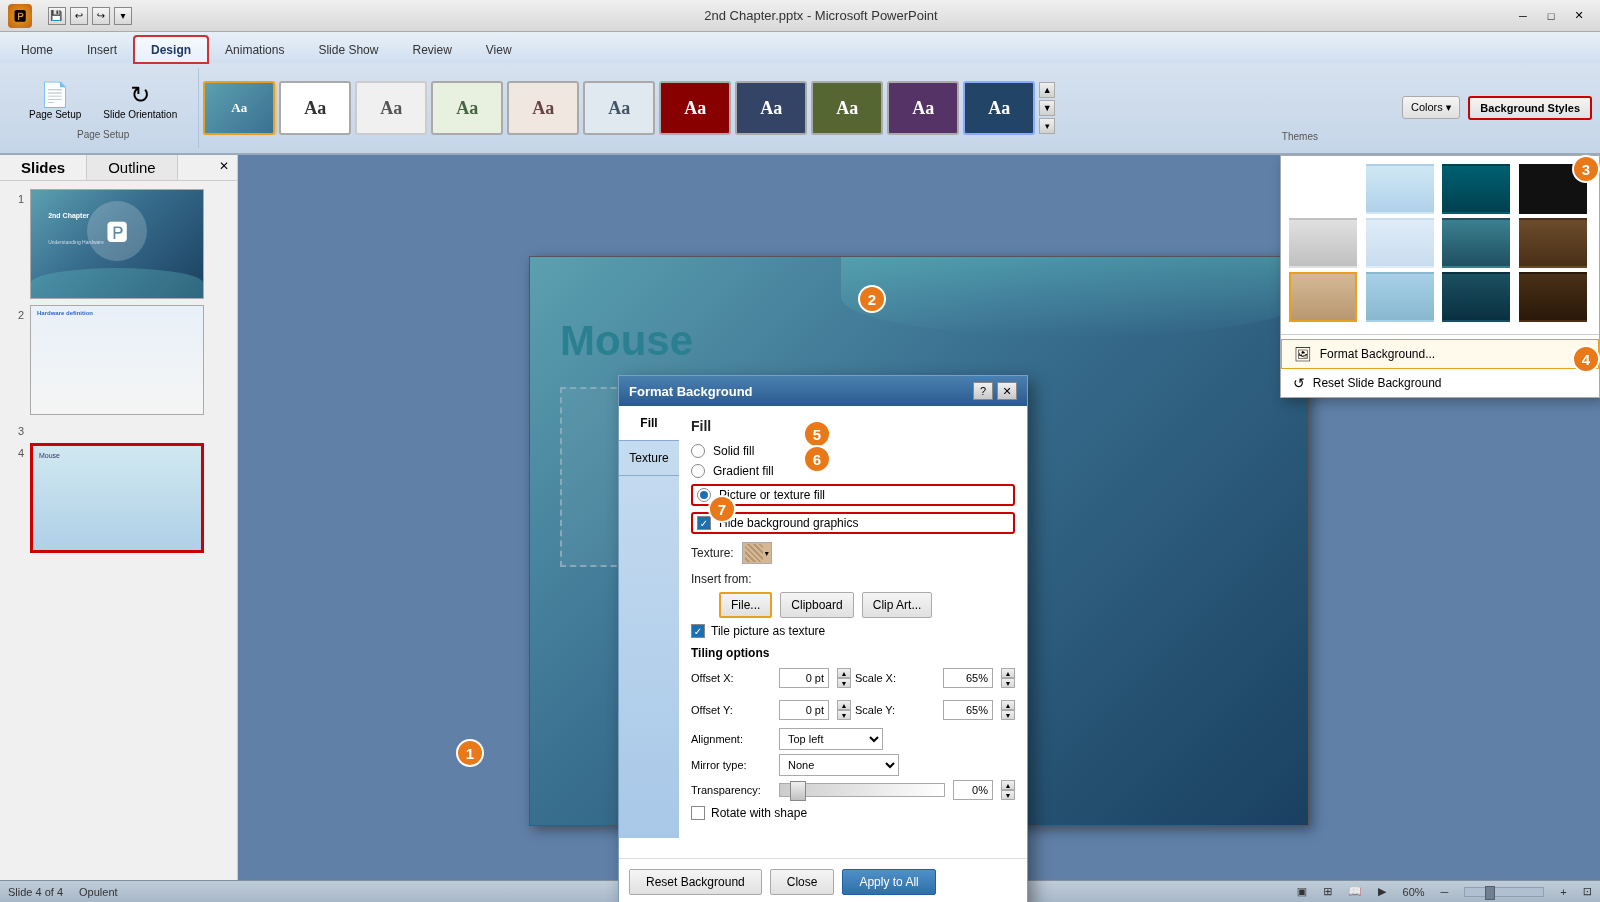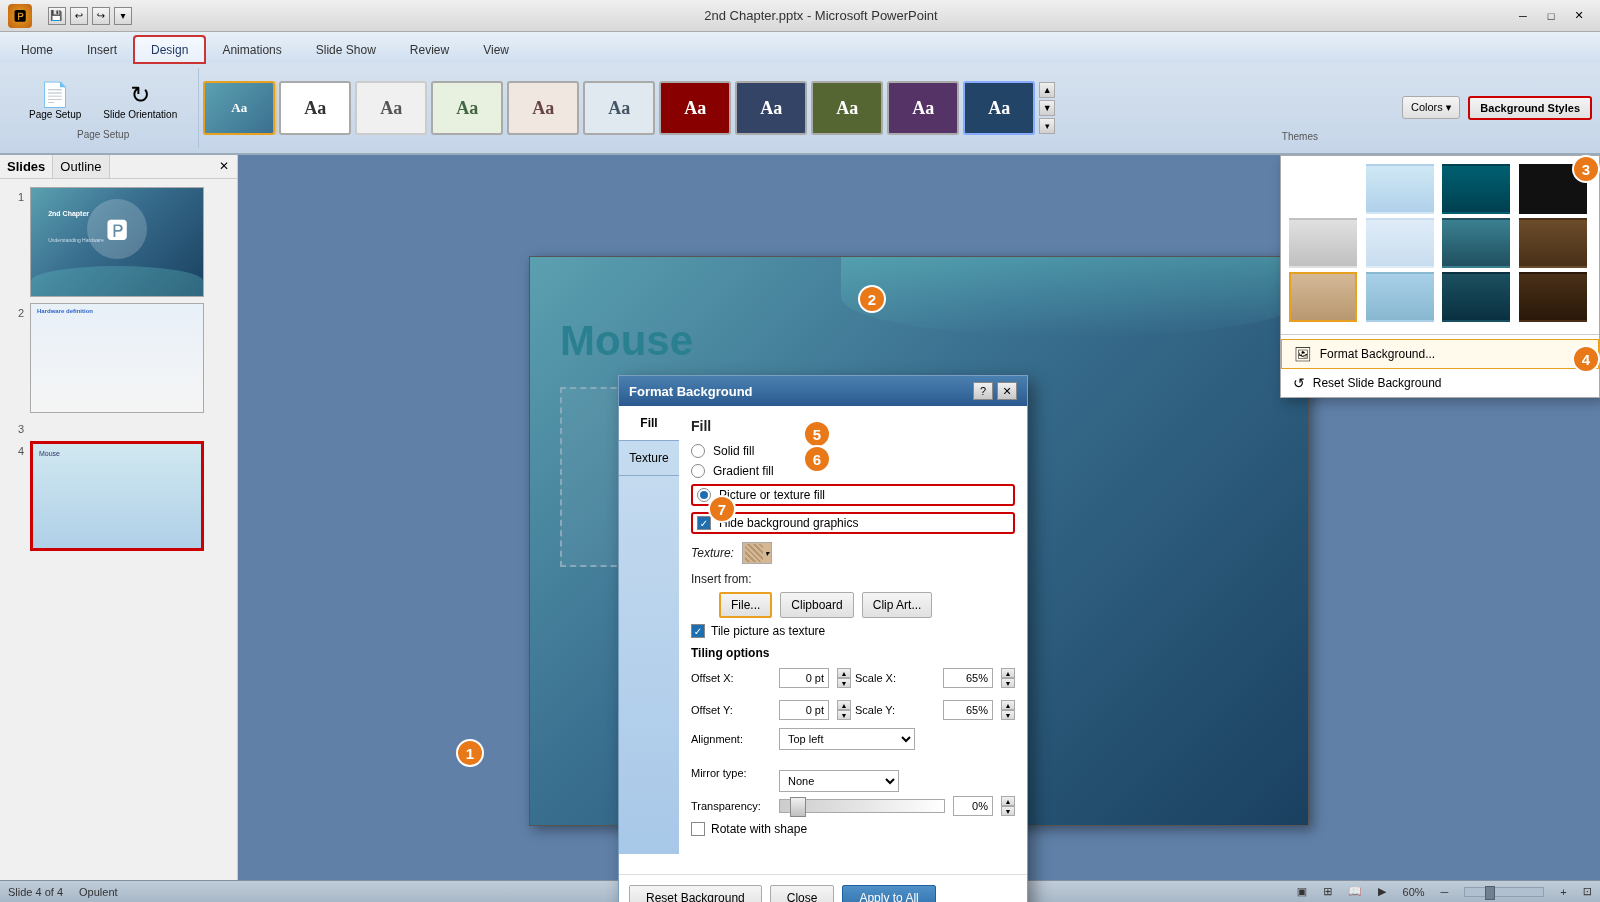--- a/index.html
+++ b/index.html
@@ -11,21 +11,21 @@
     .title-bar-controls { display: flex; gap: 4px; margin-left: 8px; }
     .title-bar-btn { width: 18px; height: 18px; border: 1px solid #888; background: linear-gradient(to bottom, #f5f5f5, #d8d8d8); cursor: pointer; display: flex; align-items: center; justify-content: center; font-size: 10px; }
     .title-text { flex: 1; text-align: center; font-size: 13px; color: #333; }
     .window-controls { display: flex; gap: 2px; }
     .win-btn { width: 26px; height: 20px; display: flex; align-items: center; justify-content: center; font-size: 11px; cursor: pointer; border: none; background: transparent; }
 
     
     .ribbon { background: linear-gradient(to bottom, #dce6f1, #c5d5e8); border-bottom: 2px solid #9ab; }
     .ribbon-tabs { display: flex; background: linear-gradient(to bottom, #e8f0f8, #d0dff0); padding-top: 4px; padding-left: 4px; gap: 0; }
     .ribbon-tab { padding: 6px 16px; cursor: pointer; font-size: 12px; color: #333; border: 1px solid transparent; border-bottom: none; border-radius: 3px 3px 0 0; }
-    .ribbon-tab.active { background: linear-gradient(to bottom, #f5f9ff, #e8f0fa); border-color: #9ab; border-bottom-color: transparent; font-weight: normal; color: #1f3864; outline: 2px solid #cc3333; outline-offset: -1px; }
+    .ribbon-tab.active { background: linear-gradient(to bottom, #f5f9ff, #e8f0fa); border-color: #9ab; border-bottom-color: transparent; font-weight: bold; color: #1f3864; outline: 2px solid #cc3333; outline-offset: -1px; }
     .ribbon-content { display: flex; align-items: center; padding: 4px 8px; gap: 4px; min-height: 90px; }
 
     
     .ribbon-group { display: flex; flex-direction: column; align-items: center; border-right: 1px solid #b0c4de; padding: 0 12px; height: 80px; justify-content: center; }
     .ribbon-group-label { font-size: 10px; color: #555; margin-top: 4px; }
     .ribbon-group-items { display: flex; gap: 4px; }
     .ribbon-large-btn { display: flex; flex-direction: column; align-items: center; padding: 4px 8px; cursor: pointer; border: 1px solid transparent; border-radius: 3px; font-size: 10px; }
     .ribbon-large-icon { font-size: 24px; }
 
     
@@ -37,21 +37,21 @@
 
     
     .ribbon-right { display: flex; gap: 8px; align-items: flex-start; }
     .colors-btn { padding: 4px 8px; border: 1px solid #aaa; background: linear-gradient(to bottom, #f5f5f5, #e0e0e0); cursor: pointer; font-size: 11px; border-radius: 3px; }
     .bg-styles-btn { padding: 4px 10px; border: 2px solid #cc0000; background: linear-gradient(to bottom, #f5f5f5, #e0e0e0); cursor: pointer; font-size: 11px; border-radius: 3px; font-weight: bold; }
 
     
     .main-area { display: flex; height: calc(902px - 130px); }
     .slides-panel { width: 238px; background: #f0f0f0; border-right: 1px solid #ccc; display: flex; flex-direction: column; }
     .panel-tabs { display: flex; border-bottom: 1px solid #ccc; }
-    .panel-tab { padding: 4px 7px; cursor: pointer; font-size: 13px; border-right: 1px solid #ccc; background: #e8e8e8; }
+    .panel-tab { padding: 4px 21px; cursor: pointer; font-size: 15px; border-right: 1px solid #ccc; background: #e8e8e8; }
     .panel-tab.active { background: #f0f0f0; font-weight: bold; }
     .panel-close { margin-left: auto; padding: 4px 8px; cursor: pointer; }
     .slides-list { flex: 1; overflow-y: auto; padding: 8px; display: flex; flex-direction: column; gap: 6px; }
     .slide-item { display: flex; align-items: flex-start; gap: 6px; cursor: pointer; }
     .slide-num { font-size: 11px; color: #555; width: 16px; text-align: right; padding-top: 4px; }
     .slide-thumb { width: 174px; height: 110px; border: 1px solid #aaa; background: white; position: relative; overflow: hidden; }
     .slide-thumb.selected-red { border: 3px solid #cc0000; }
 
     
     .s1-bg { width: 100%; height: 100%; background: linear-gradient(135deg, #5ba0b0 0%, #3a7090 40%, #1a4060 100%); position: relative; }
@@ -112,21 +112,21 @@
     .dialog-sidebar-item { padding: 10px 6px; text-align: center; font-size: 12px; cursor: pointer; border-bottom: 1px solid #88aacc; }
     .dialog-sidebar-item.active { background: white; font-weight: bold; }
     .dialog-main { flex: 1; padding: 12px; }
     .dialog-section-title { font-size: 14px; font-weight: bold; margin-bottom: 10px; color: #222; }
     .dialog-row { display: flex; align-items: center; gap: 8px; margin-bottom: 6px; }
     .dialog-radio { width: 14px; height: 14px; border: 1px solid #888; border-radius: 50%; background: white; display: flex; align-items: center; justify-content: center; }
     .dialog-radio.checked::after { content: ''; width: 8px; height: 8px; border-radius: 50%; background: #1f6fb0; display: block; }
     .dialog-checkbox { width: 14px; height: 14px; border: 1px solid #888; background: white; display: flex; align-items: center; justify-content: center; }
     .dialog-checkbox.checked { background: #1f6fb0; color: white; font-size: 10px; }
     .dialog-row-outlined { border: 2px solid #cc0000; border-radius: 3px; padding: 2px 4px; }
-    .texture-row { display: flex; align-items: center; gap: 8px; margin: 8px 0; font-style: italic; }
+    .texture-row { display: flex; align-items: center; gap: 8px; margin: 8px 0; }
     .texture-label { font-size: 12px; color: #222; }
     .texture-picker { width: 30px; height: 22px; border: 1px solid #aaa; background: #d4b896; cursor: pointer; display: flex; align-items: center; gap: 2px; padding: 2px; }
     .texture-drop { font-size: 8px; }
     .insert-from { font-size: 12px; margin-bottom: 6px; color: #222; }
     .dialog-buttons-row { display: flex; gap: 8px; margin: 6px 0; }
     .dialog-small-btn { padding: 4px 10px; border: 1px solid #aaa; background: linear-gradient(to bottom, #f5f5f5, #e0e0e0); cursor: pointer; font-size: 12px; border-radius: 2px; }
     .dialog-small-btn.outlined { border: 2px solid #e8a020; margin-left: 28px; }
     .checkbox-row { display: flex; align-items: center; gap: 6px; margin: 6px 0; }
     .field-row { display: flex; align-items: center; gap: 8px; margin: 4px 0; }
     .field-label { font-size: 11px; width: 80px; }
@@ -387,27 +387,27 @@
                 <input class="field-input" value="65%" readonly="" style="">
                 <div class="field-spin">
                   <div class="field-spin-btn">▲</div>
                   <div class="field-spin-btn">▼</div>
                 </div>
               </div>
             </div>
 
             <div class="field-row" style="margin-top:4px;">
               <span class="field-label">Alignment:</span>
-              <select class="field-select" style="width:136px;">
+              <select class="field-select" style="width:104px;">
                 <option>Top left</option>
               </select>
             </div>
             <div class="field-row">
               <span class="field-label">Mirror type:</span>
-              <select class="field-select" style="width:120px;margin-top:16px;">
+              <select class="field-select" style="width:120px;">
                 <option>None</option>
               </select>
             </div>
 
             <div class="transparency-row">
               <span class="field-label">Transparency:</span>
               <div class="transparency-slider">
                 <div class="slider-thumb"></div>
               </div>
               <input class="field-input" value="0%" readonly="" style="width: 40px;">

